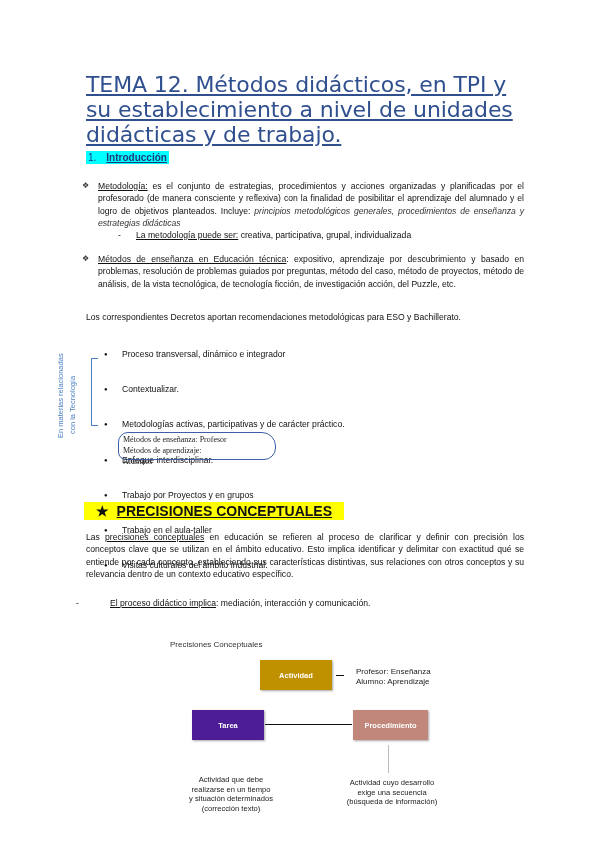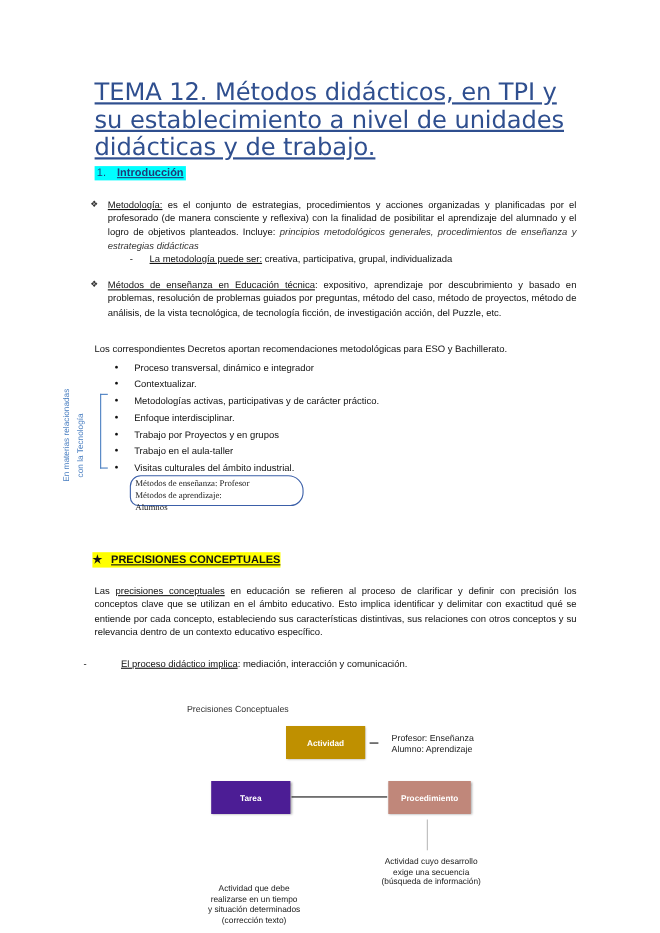--- a/index.html
+++ b/index.html
@@ -10,29 +10,29 @@
            font-size:22px; line-height:25px; color:#2f4f8f; font-weight:400;
            text-decoration:underline; letter-spacing:-0.1px; }
   .h1 { left:86px; top:152px; font-size:10px; color:#1f3a78; }
   .h1 .hl { background:#00ffff; padding:1px 2px; }
   .h1 .lbl { text-decoration:underline; font-weight:bold; margin-left:10px; }
   .p { font-size:8.6px; line-height:12.3px; text-align:justify; }
   .bullet-dia { position:absolute; left:-16px; top:0; font-size:8px; color:#333; }
   .u { text-decoration:underline; }
   .it { font-style:italic; color:#333; }
   .list { left:104px; top:327px; font-size:8.6px; line-height:15.2px; }
-  .list li { list-style:none; position:relative; padding-left:18px; }
+  .list li { list-style:none; position:relative; padding-left:18px;margin-top:20px; }
   .list li::before { content:"●"; position:absolute; left:0; font-size:6px; top:0; }
   .vert { left:52px; top:348px; width:50px; height:90px; }
   .vert span { display:block; transform:rotate(-90deg); transform-origin:left top;
                position:absolute; white-space:nowrap; font-size:7.5px; color:#4a7fc1; }
   .bracket { left:91px; top:358px; width:6px; height:66px; border:1px solid #4a7fc1; border-right:none; }
   .hand { left:118px; top:432px; width:156px; height:26px; border:1px solid #3b5fa8; border-radius:10px 14px 12px 8px; }
   .hand-text { left:123px; top:434px; font-size:8px; line-height:11px; color:#222;font-family:Liberation Serif, serif; }
-  .prec { left:84px; top:502px; font-size:10px; font-weight:bold; background:#ffff00; padding:1px 0; }
+  .prec { left:84px; top:502px; font-size:14px; font-weight:bold; background:#ffff00; padding:1px 12px; }
   .prec .lbl { text-decoration:underline; margin-left:8px; }
   .dash li { list-style:none; position:relative; padding-left:12px; }
   .dash li::before { content:"-"; position:absolute; left:-22px; }
   .box { position:absolute; color:#fff; font-size:7.5px; font-weight:bold; display:flex; align-items:center; justify-content:center;
          box-shadow:1px 1px 2px rgba(0,0,0,0.35); }
   .caption { font-size:7.6px; line-height:9.5px; text-align:center; color:#222; }
 </style>
 </head>
 <body>
 
@@ -100,21 +100,21 @@
 <div class="abs" style="left:356px;top:667px;font-size:8px;line-height:9.5px;color:#222;">
   <div>Profesor: Enseñanza</div>
   <div>Alumno: Aprendizaje</div>
 </div>
 
 <div class="box" style="left:192px;top:710px;width:72px;height:30px;background:#4c1d95;">Tarea</div>
 <div class="box" style="left:353px;top:710px;width:75px;height:30px;background:#c0877a;">Procedimiento</div>
 <div class="abs" style="left:265px;top:724px;width:87px;border-top:1px solid #111;"></div>
 <div class="abs" style="left:388px;top:745px;height:28px;border-left:1px solid #bbb;"></div>
 
-<div class="abs caption" style="left:172px;top:775px;width:118px;margin-top:28px;">
+<div class="abs caption" style="left:172px;top:775px;width:118px;">
   <div>Actividad que debe</div>
   <div>realizarse en un tiempo</div>
   <div>y situación determinados</div>
   <div>(corrección texto)</div>
 </div>
 <div class="abs caption" style="left:336px;top:778px;width:112px;">
   <div>Actividad cuyo desarrollo</div>
   <div>exige una secuencia</div>
   <div>(búsqueda de información)</div>
 </div>

